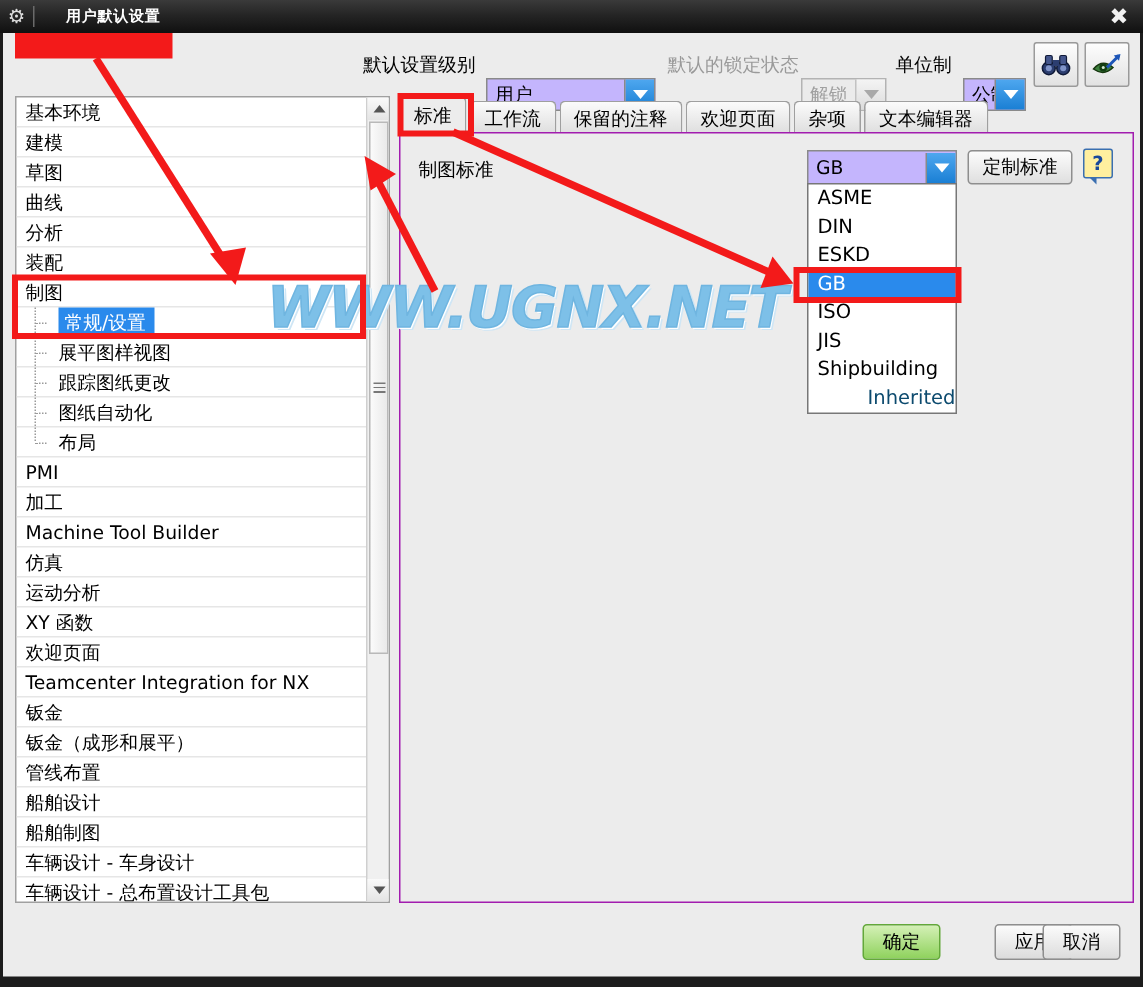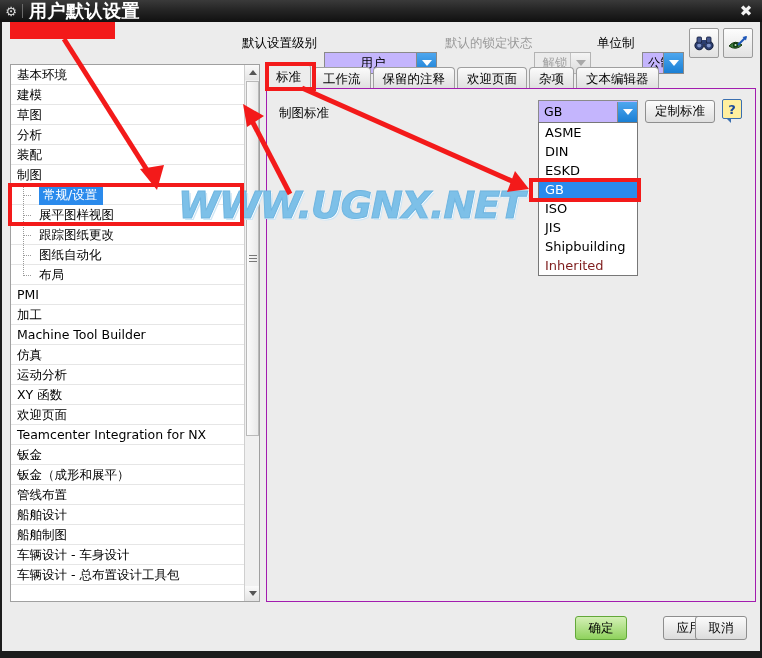--- a/index.html
+++ b/index.html
@@ -31,34 +31,35 @@
     background: linear-gradient(to bottom, #3a3a3a 0%, #252525 45%, #101010 100%);
     display: flex; align-items: center;
   }
   .tb-icon {
     width: 22px; height: 22px;
     display: flex; align-items: center; justify-content: center;
     color: #dcdcdc; font-size: 13px; line-height: 1;
   }
   .tb-sep { width:1px; height:14px; background:#6a6a6a; margin-right:6px;}
   .tb-title {
-    color: #ffffff; font-size: 18px; font-weight: bold;
+    color: #ffffff; font-size: 10px; font-weight: bold;
     letter-spacing: 0.5px;
+    margin-left: 15px;
   }
   .tb-close {
     position:absolute; right: 2px; top: 1px;
     width: 28px; height: 20px;
     display:flex; align-items:center; justify-content:center;
     color:#f2f2f2; font-size:15px; font-weight:bold;
     cursor: pointer;
   }
 
   
   .toolbar {
-    position:absolute; left: 0; top: 22px; width: 758px; height: 40px; text-align: center;
+    position:absolute; left: 0; top: 22px; width: 758px; height: 40px;
   }
   .tbl { position:absolute; font-size:12.5px; color:#000; }
   .tbl.dim { color:#9a9a9a; }
   .combo {
     position:absolute; box-sizing:border-box;
     background:#c4b5fd; border:1px solid #8a8a8a;
     height:22px; display:flex; align-items:center;
     font-size:12.5px;
   }
   .combo .ctext { padding-left:5px; flex:1; white-space:nowrap; overflow:hidden;}
@@ -191,21 +192,21 @@
   .dropdown-list{
     position:absolute; left:271px; top:33px; width:100px;
     background:#ffffff; border:1px solid #777;
     box-sizing:border-box; z-index:30;
   }
   .dd-item{
     height:19px; line-height:19px; padding-left:6px;
     font-size:13px; white-space:nowrap; cursor:pointer;
   }
   .dd-item.sel{ background:#2a8aec; color:#ffffff; }
-  .dd-item.dis{ color:#7f1d1d; }
+  .dd-item.dis{ color:#0c4a6e;text-align:right; }
 
   
   .btnbar{
     position:absolute; left:0; bottom:9px; width:758px; height:26px;
   }
   .dlgbtn{
     position:absolute; height:24px; width:52px; box-sizing:border-box;
     background:linear-gradient(to bottom,#fbfbfb,#dcdcdc);
     border:1px solid #8e8e8e; border-radius:3px;
     font-size:12.5px; display:flex;align-items:center;justify-content:center;
@@ -283,20 +284,21 @@
         <path d="M20 2 L15.5 3 L19 6.5 Z" fill="#1d56b8"></path>
       </svg>
     </div>
   </div>
 
   <div class="treepanel">
     <div class="treelist" id="tree-list">
         <div class="trow"><span class="lbl">基本环境</span></div>
         <div class="trow"><span class="lbl">建模</span></div>
         <div class="trow"><span class="lbl">草图</span></div>
+        <div class="trow"><span class="lbl">曲线</span></div>
         <div class="trow"><span class="lbl">分析</span></div>
         <div class="trow"><span class="lbl">装配</span></div>
         <div class="trow"><span class="lbl">制图</span></div>
         <div class="trow child sel"><span class="lbl">常规/设置</span></div>
         <div class="trow child"><span class="lbl">展平图样视图</span></div>
         <div class="trow child"><span class="lbl">跟踪图纸更改</span></div>
         <div class="trow child"><span class="lbl">图纸自动化</span></div>
         <div class="trow child last"><span class="lbl">布局</span></div>
         <div class="trow"><span class="lbl">PMI</span></div>
         <div class="trow"><span class="lbl">加工</span></div>

